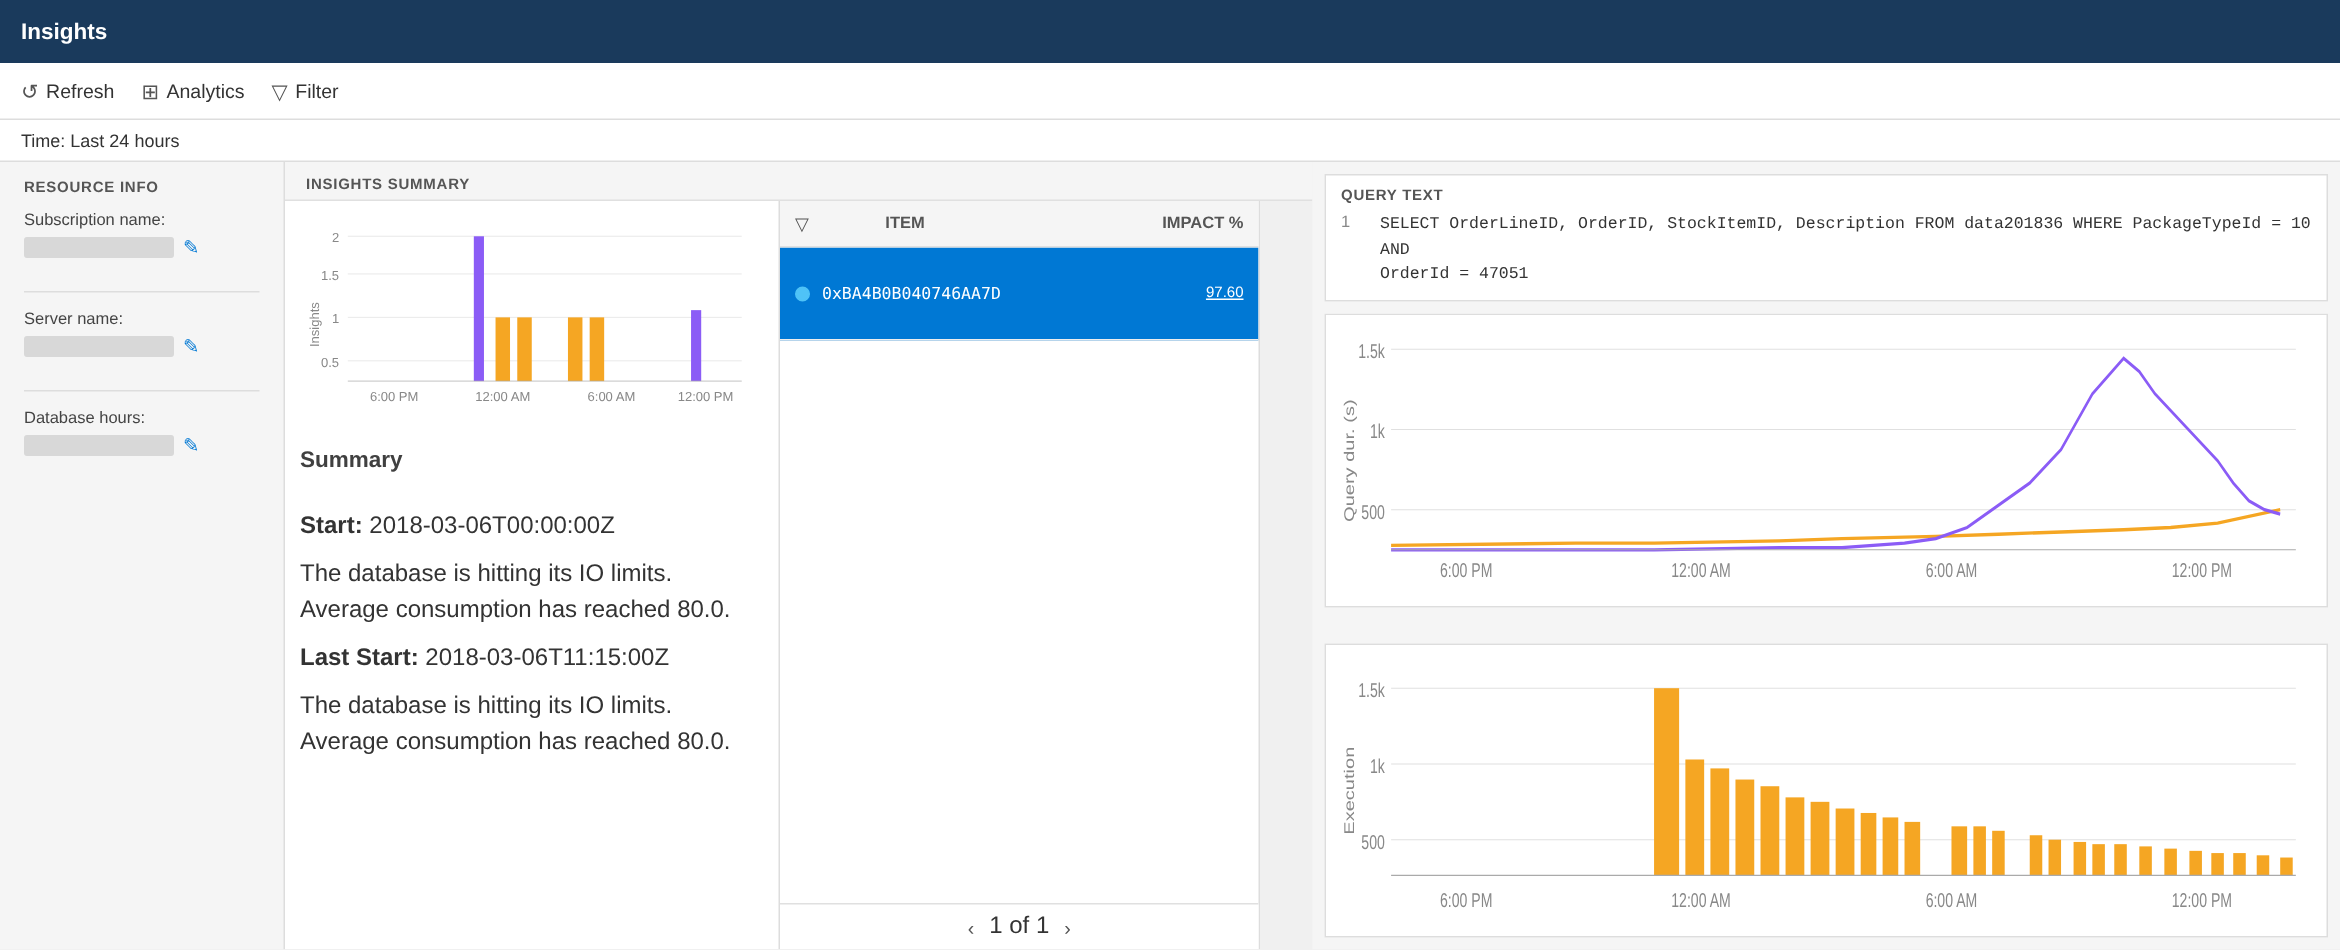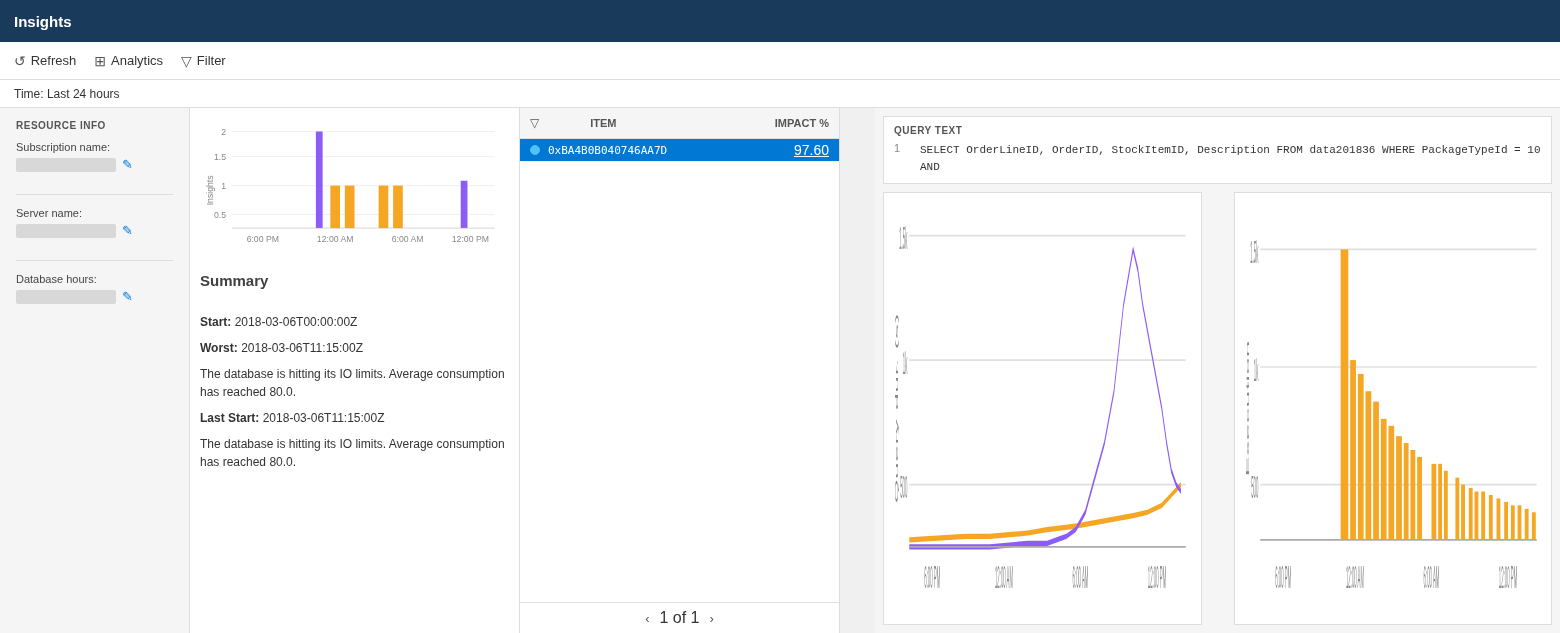--- a/index.html
+++ b/index.html
@@ -151,21 +151,21 @@
       padding: 4px 0;
       overflow-y: auto;
     }
     .summary-title {
       font-size: 15px;
       font-weight: 600;
       color: #404040;
       margin-bottom: 24px;
     }
     .summary-text {
-      font-size: 12px;
+      font-size: 16px;
       line-height: 1.5;
       color: #333;
       margin-bottom: 8px;
     }
     .summary-text strong { font-weight: 600; }
 
     
     .items-panel {
       width: 320px;
       min-width: 320px;
@@ -181,32 +181,32 @@
       border-bottom: 1px solid #e0e0e0;
       background: #f5f5f5;
       gap: 6px;
     }
     .items-header-item { font-size: 11px; font-weight: 600; color: #555; flex: 1; margin-left: 45px; }
     .items-header-impact { font-size: 11px; font-weight: 600; color: #555; width: 80px; text-align: right; }
     .items-list { flex: 1; overflow-y: auto; }
     .item-row {
       display: flex;
       align-items: center;
-      padding: 3px 10px;
+      padding: 24px 10px;
       border-bottom: 1px solid #eee;
       cursor: pointer;
       gap: 8px;
     }
     .item-row.selected { background: #0078d4; }
     .item-row.selected .item-name { color: white; }
     .item-row.selected .item-impact { color: white; }
     .item-icon { width: 10px; height: 10px; border-radius: 50%; background: #fff; border: 1px solid #aaa; flex-shrink: 0; }
     .item-row.selected .item-icon { background: #4fc3f7; border-color: #4fc3f7; }
     .item-name { font-size: 11px; color: #333; flex: 1; font-family: monospace; }
-    .item-impact { font-size: 14px; color: #333; width: 60px; text-align: right; text-decoration: underline; }
+    .item-impact { font-size: 10px; color: #333; width: 60px; text-align: right; text-decoration: underline; }
     .items-footer {
       border-top: 1px solid #e0e0e0;
       padding: 6px 10px;
       display: flex;
       align-items: center;
       justify-content: center;
       gap: 10px;
       background: white;
     }
     .page-nav { cursor: pointer; color: #555; font-size: 13px; }
@@ -248,21 +248,21 @@
     .query-text-content {
       font-family: 'Courier New', monospace;
       font-size: 11px;
       color: #333;
       line-height: 1.5;
     }
 
     .charts-container {
       flex: 1;
       display: flex;
-      flex-direction: row;
+      flex-direction: column;
       gap: 16px;
       overflow: hidden;
     }
     .right-chart-box {
       flex: 1;
       background: white;
       margin: 0 8px 8px 8px;
       border: 1px solid #ddd;
       padding: 8px 10px;
       position: relative;
@@ -330,20 +330,21 @@
     <div class="info-field">
       <div class="info-field-label">Database hours:</div>
       <div class="info-field-value-row">
         <div class="info-field-value"></div>
         <span class="edit-icon">✎</span>
       </div>
     </div>
   </div>
 
   <div class="center-panel">
+    <div class="insights-summary-header">INSIGHTS SUMMARY</div>
     <div class="center-content">
 
       <div class="chart-panel">
 
         <div class="chart-area">
           <svg class="insight-chart-svg" viewBox="0 0 310 145">
 
             <text x="22" y="18" class="axis-tick" text-anchor="end">2</text>
             <text x="22" y="44" class="axis-tick" text-anchor="end">1.5</text>
             <text x="22" y="74" class="axis-tick" text-anchor="end">1</text>
@@ -372,24 +373,20 @@
             <text x="210" y="128" class="axis-tick" text-anchor="middle">6:00 AM</text>
             <text x="275" y="128" class="axis-tick" text-anchor="middle">12:00 PM</text>
           </svg>
         </div>
 
         <div class="summary-area">
           <div class="summary-title">Summary</div>
           <div class="summary-text">
             <strong>Start:</strong>
             <span>2018-03-06T00:00:00Z</span>
-          </div>
-          <div class="summary-text">
-            <strong>Worst:</strong>
-            <span>2018-03-06T11:15:00Z</span>
           </div>
           <div class="summary-text">The database is hitting its IO limits. Average consumption has reached 80.0.</div>
           <div class="summary-text">
             <strong>Last Start:</strong>
             <span>2018-03-06T11:15:00Z</span>
           </div>
           <div class="summary-text">The database is hitting its IO limits. Average consumption has reached 80.0.</div>
         </div>
       </div>
 
@@ -419,20 +416,21 @@
   </div>
 
   <div class="right-panel">
 
     <div class="query-text-section">
       <div class="query-text-label">QUERY TEXT</div>
       <div class="query-text-row">
         <span class="query-line-num">1</span>
         <div>
           <div class="query-text-content">SELECT OrderLineID, OrderID, StockItemID, Description FROM data201836 WHERE PackageTypeId = 10 AND</div>
+          <div class="query-text-content">OrderId = 47051</div>
         </div>
       </div>
     </div>
 
     <div class="charts-container">
 
       <div class="right-chart-box">
         <svg width="100%" height="100%" viewBox="0 0 620 120" preserveAspectRatio="none">
 
           <text x="28" y="14" class="axis-tick" text-anchor="end">1.5k</text>

